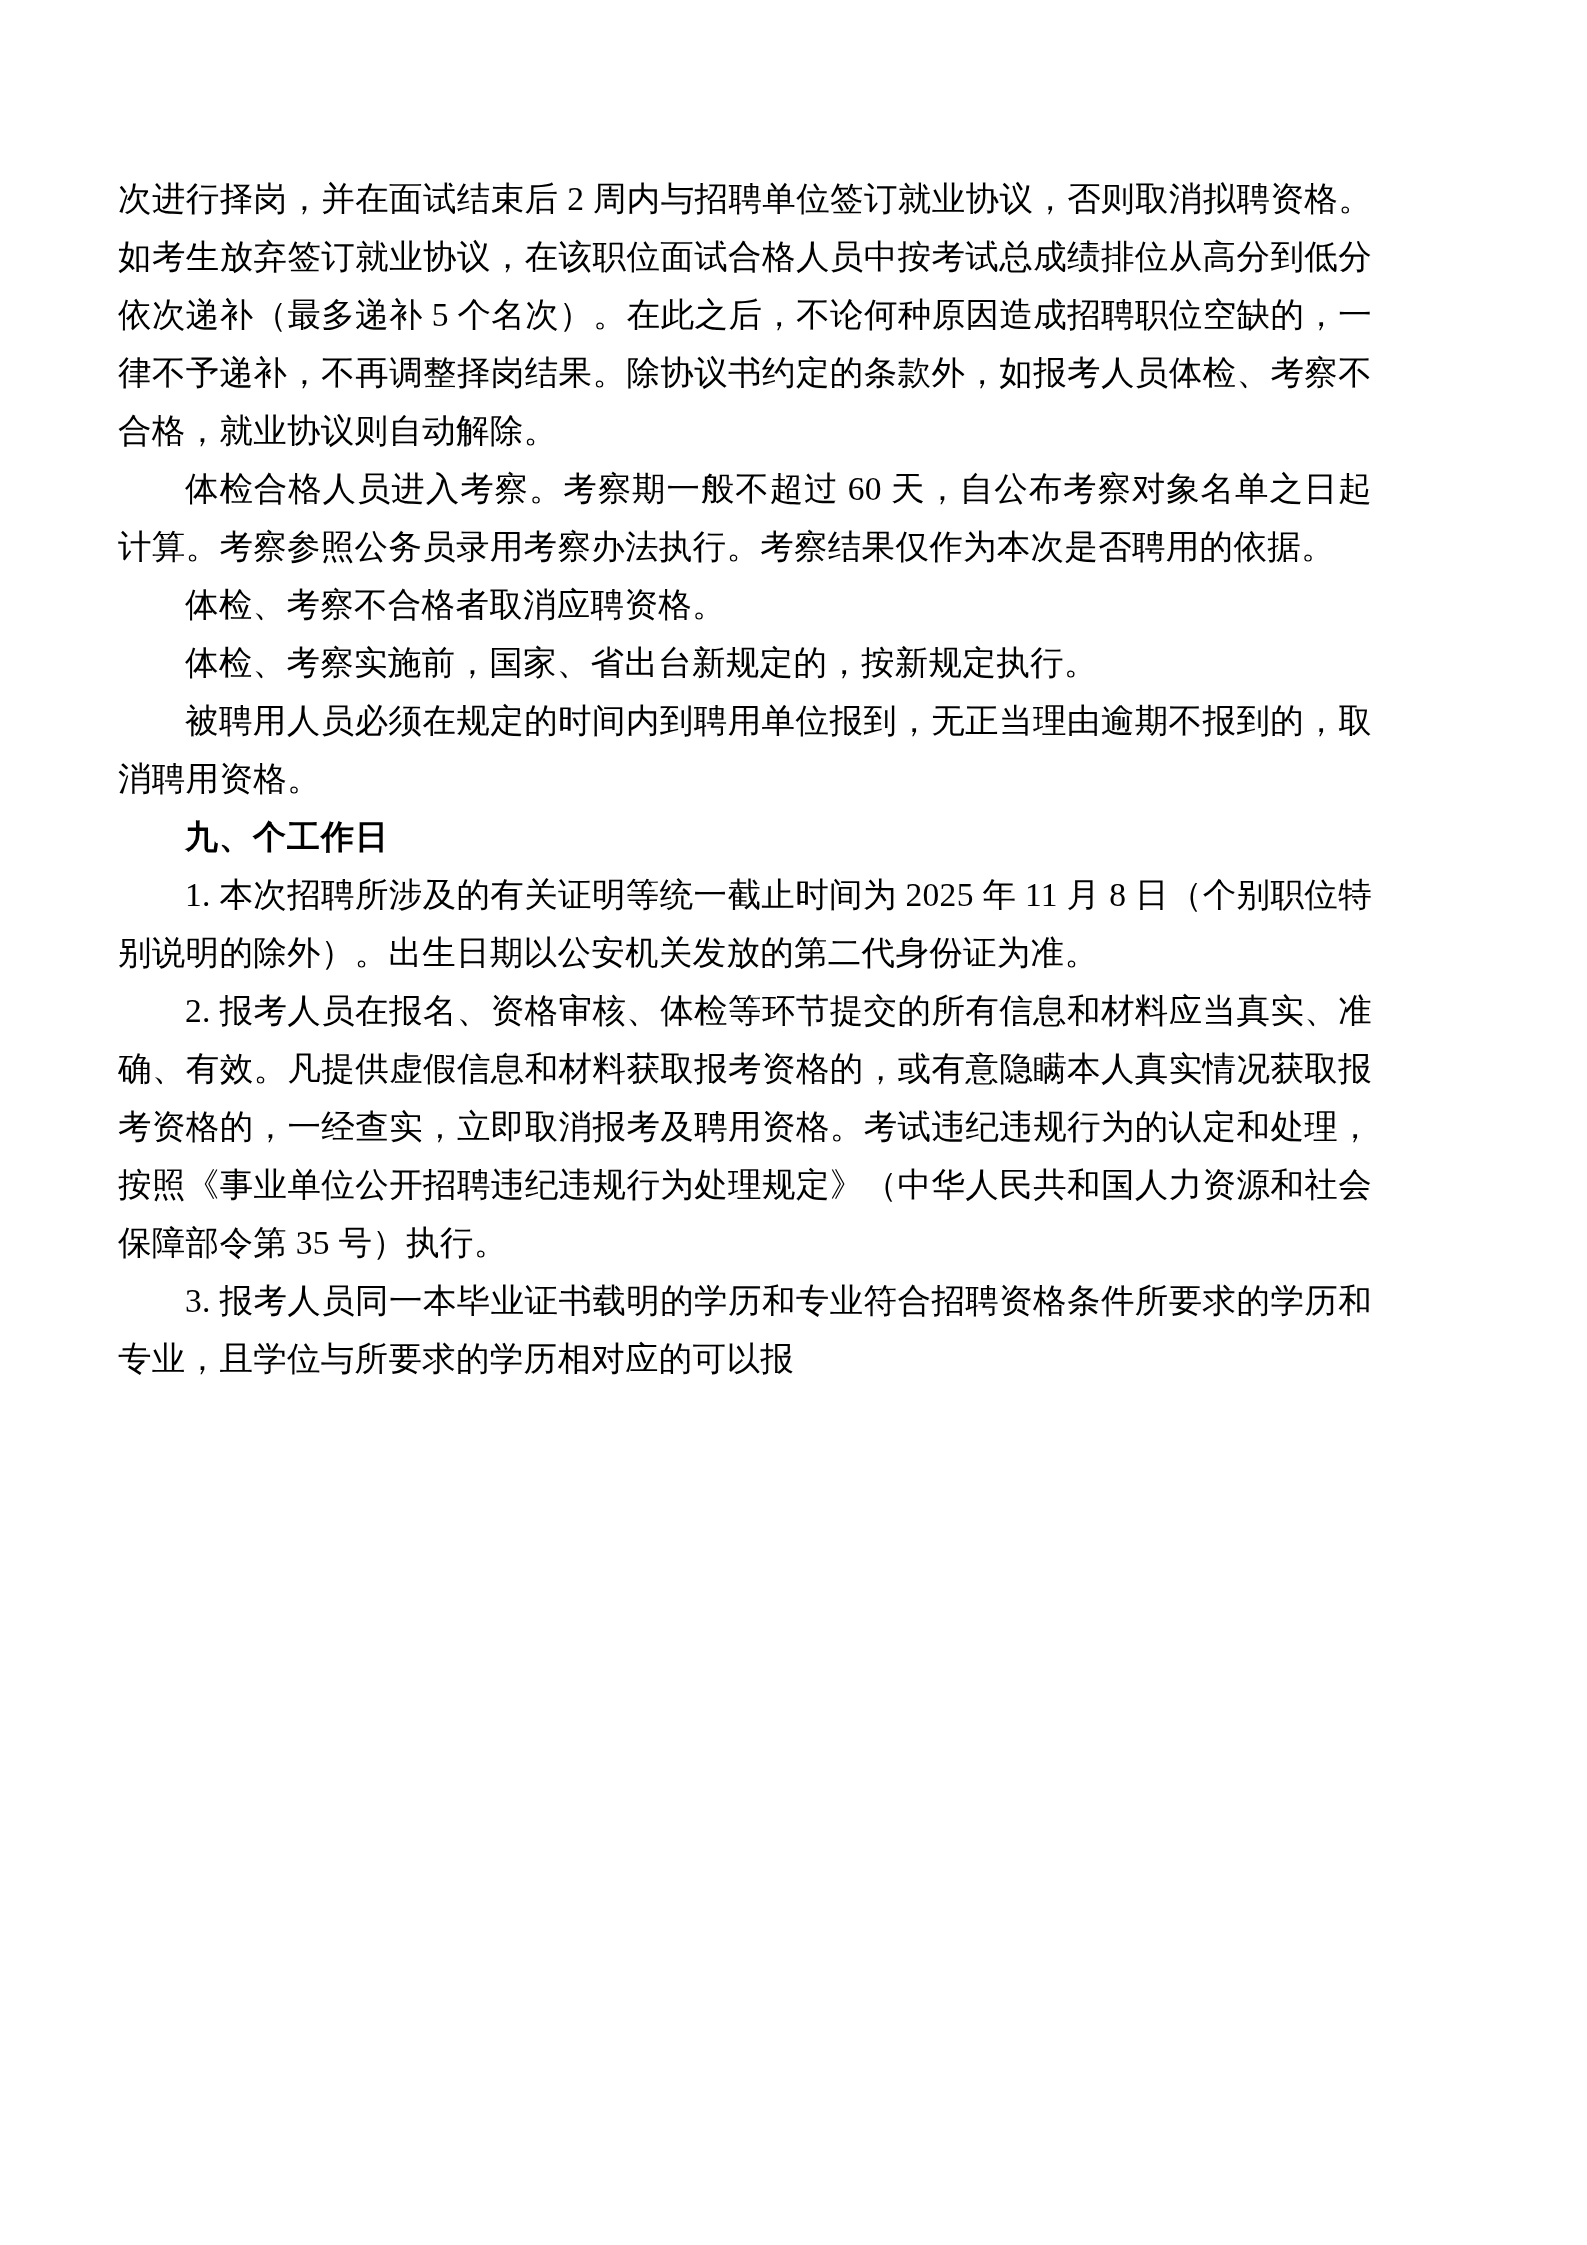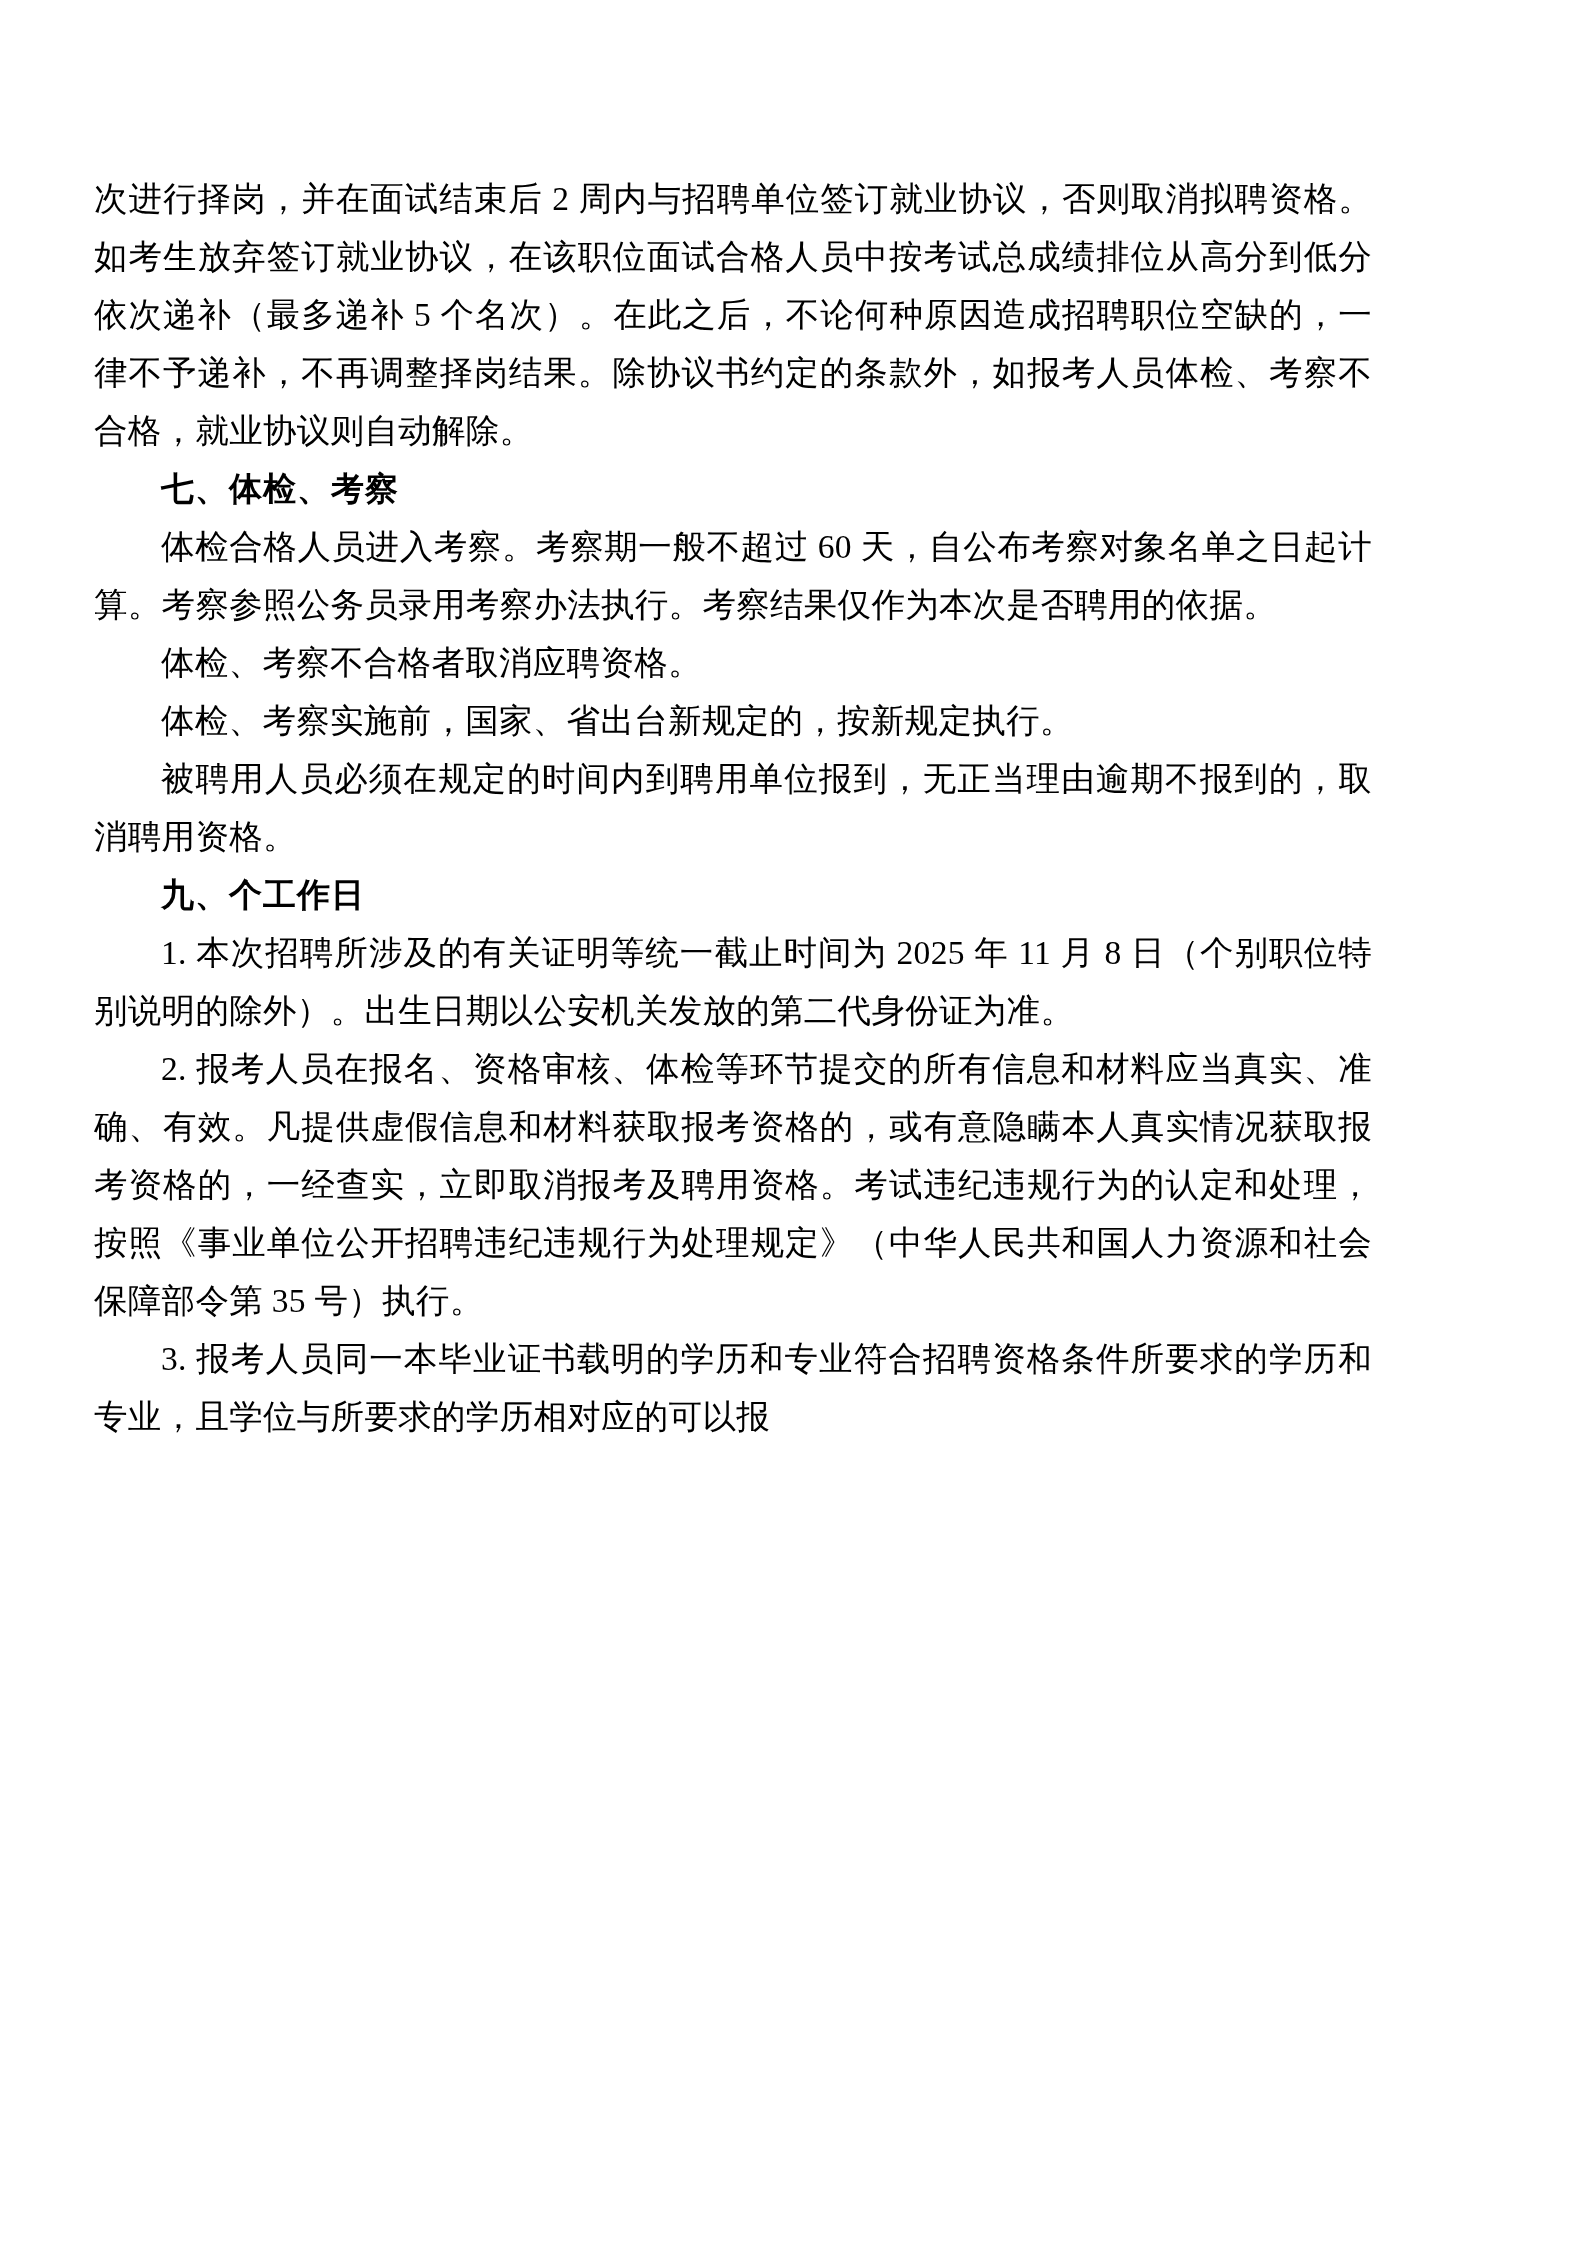--- a/index.html
+++ b/index.html
@@ -12,21 +12,21 @@
     height: 2245px;
     font-family: "Liberation Serif", "DejaVu Serif", serif;
     color: #000000;
     overflow: hidden;
   }
   #page {
     position: relative;
     width: 1587px;
     height: 2245px;
     box-sizing: border-box;
-    padding: 170px 215px 0 94px;
+    padding: 170px 215px 0 118px;
   }
   .doc-body {
     font-size: 33.5px;
     line-height: 58px;
     text-align: justify;
     text-justify: inter-ideograph;
     letter-spacing: 0.3px;
   }
   p {
     margin: 0;
@@ -46,21 +46,20 @@
   }
 </style>
 </head>
 <body>
 
 <div id="page">
   <div class="doc-body">
 
     <p class="para cont">次进行择岗，并在面试结束后 2 周内与招聘单位签订就业协议，否则取消拟聘资格。如考生放弃签订就业协议，在该职位面试合格人员中按考试总成绩排位从高分到低分依次递补（最多递补 5 个名次）。在此之后，不论何种原因造成招聘职位空缺的，一律不予递补，不再调整择岗结果。除协议书约定的条款外，如报考人员体检、考察不合格，就业协议则自动解除。</p>
 
-    <p class="heading">七、体检、考察</p>
 
 
     <p class="para">体检合格人员进入考察。考察期一般不超过 60 天，自公布考察对象名单之日起计算。考察参照公务员录用考察办法执行。考察结果仅作为本次是否聘用的依据。</p>
 
     <p class="para">体检、考察不合格者取消应聘资格。</p>
 
     <p class="para">体检、考察实施前，国家、省出台新规定的，按新规定执行。</p>
 
 
 

